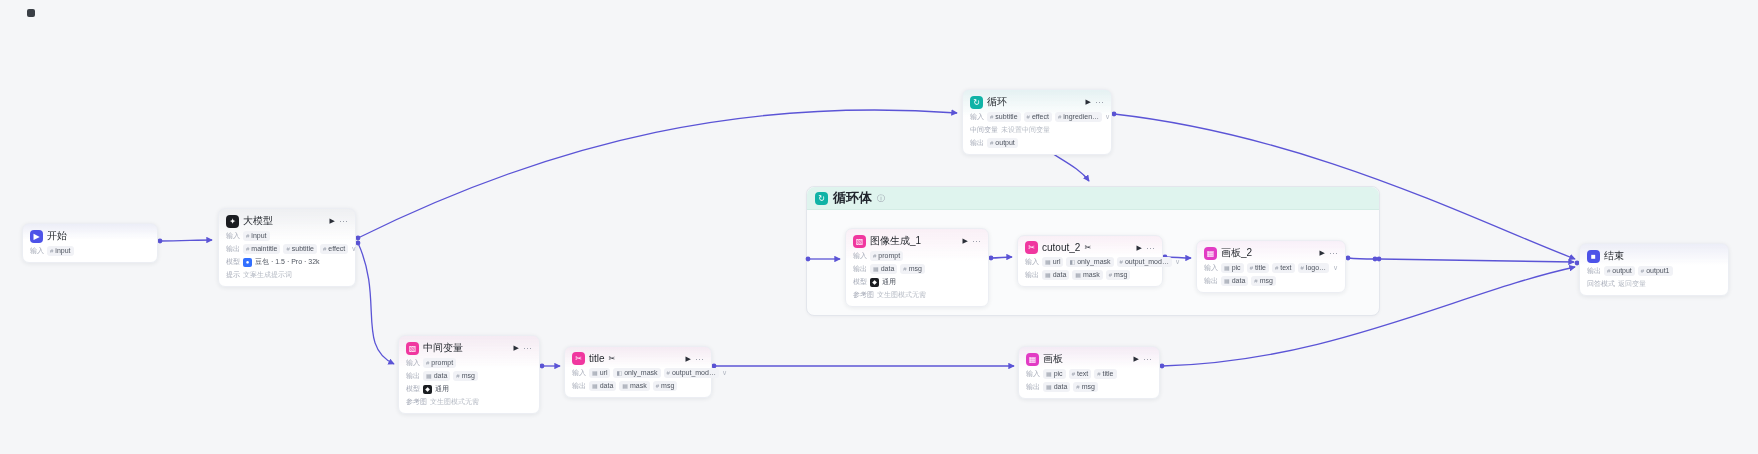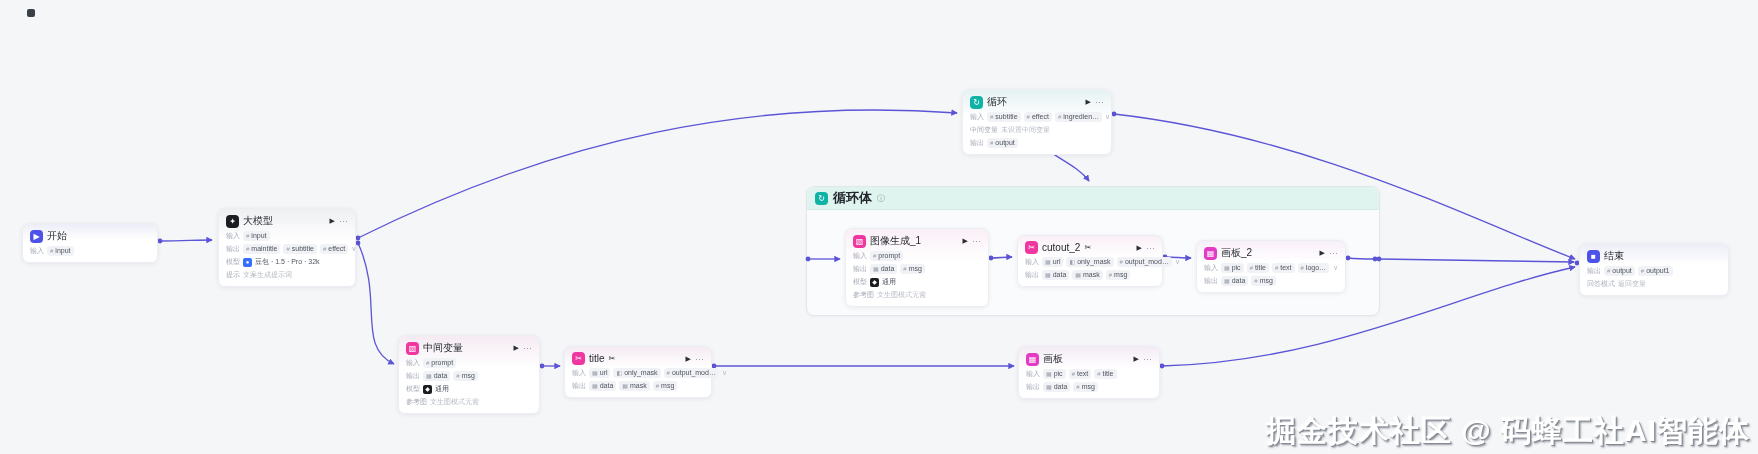--- a/index.html
+++ b/index.html
@@ -434,14 +434,13 @@
             <span class="picon">#</span>
             <span>output1</span>
           </span>
         </div>
         <div class="row">
           <span class="rlabel">回答模式</span>
           <span class="meta">返回变量</span>
         </div>
       </div>
     </div>
-  <div id="watermark">掘金技术社区 @ 码蜂工社AI智能体</div>
 </div>
 
 </body></html>

